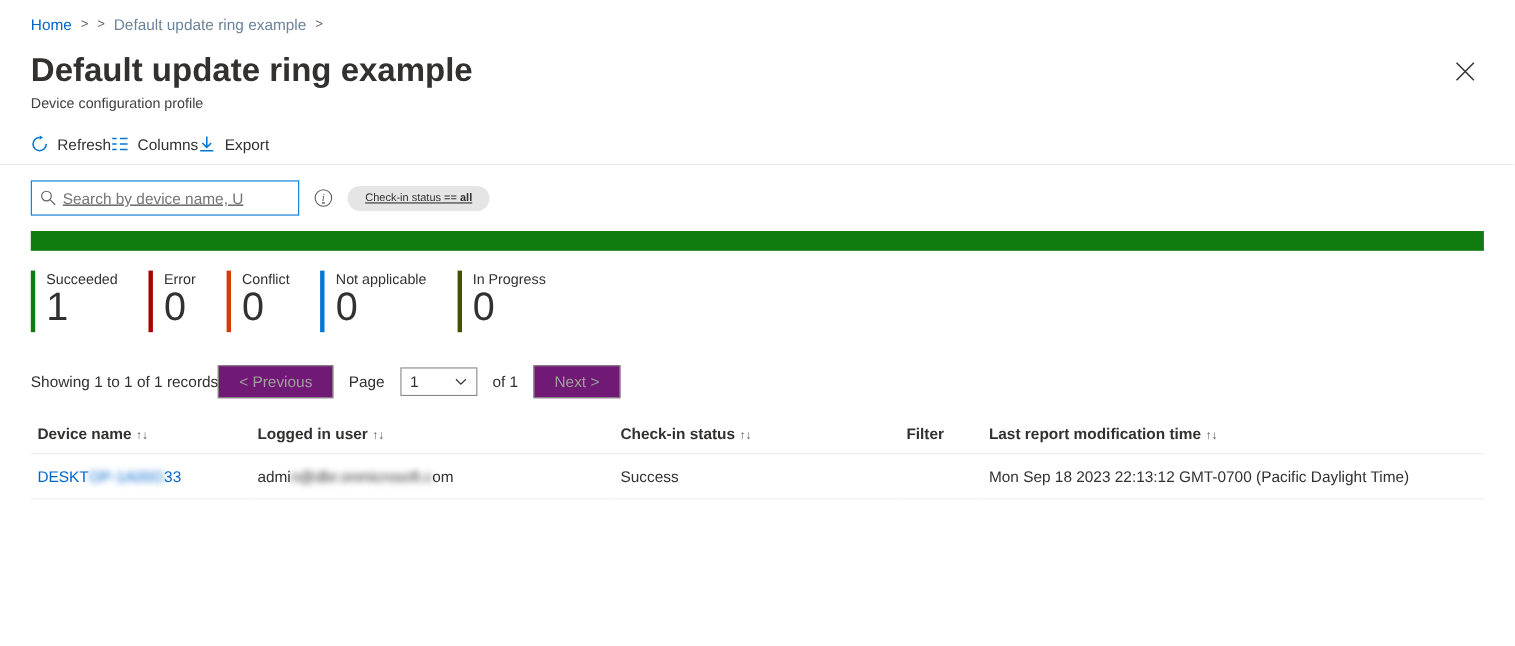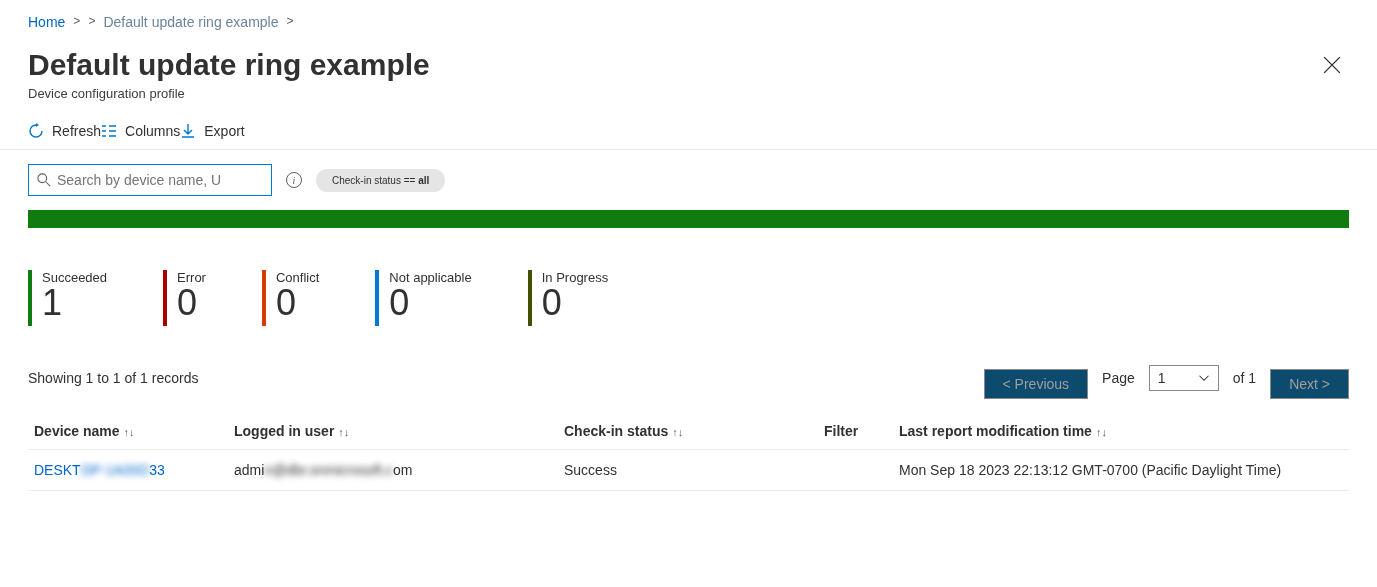--- a/index.html
+++ b/index.html
@@ -68,20 +68,21 @@
     }
     .toolbar-item svg {
       width: 16px;
       height: 16px;
     }
     .filter-row {
       display: flex;
       align-items: center;
       gap: 14px;
       padding: 14px 28px;
+      text-decoration: underline;
     }
     .search-box {
       display: flex;
       align-items: center;
       border: 1px solid #0078d4;
       height: 32px;
       width: 244px;
       padding: 0 8px;
       gap: 6px;
     }
@@ -121,23 +122,22 @@
     .status-pill .bold {
       font-weight: 700;
     }
     .green-bar {
       height: 18px;
       background: #107c10;
       margin: 0 28px;
     }
     .stats-row {
       display: flex;
-      gap: 56px;
+      gap: 28px;
       padding: 18px 28px 22px 28px;
-      margin-top: 24px;
     }
     .stat {
       display: flex;
       align-items: flex-start;
       gap: 10px;
     }
     .stat-bar {
       width: 4px;
       height: 56px;
     }
@@ -152,41 +152,39 @@
     }
     .stat-value {
       font-size: 36px;
       font-weight: 400;
       color: #323130;
       line-height: 1;
     }
     .table-top {
       display: flex;
       align-items: center;
-      justify-content: space-between;
       padding: 8px 28px 14px 28px;
     }
     .records-text {
       font-size: 14px;
       color: #323130;
     }
     .pagination {
       display: flex;
       align-items: center;
       gap: 14px;
       font-size: 14px;
     }
     .pg-btn {
       border: 1px solid #8a8886;
-      background: #0c4a6e;
+      background: #701a75;
       padding: 6px 18px;
       font-size: 14px;
       color: #a19f9d;
       cursor: pointer;
-      margin-top: 13px;
     }
     .pg-select {
       border: 1px solid #8a8886;
       padding: 4px 8px;
       width: 70px;
       display: flex;
       align-items: center;
       justify-content: space-between;
       font-size: 14px;
     }

